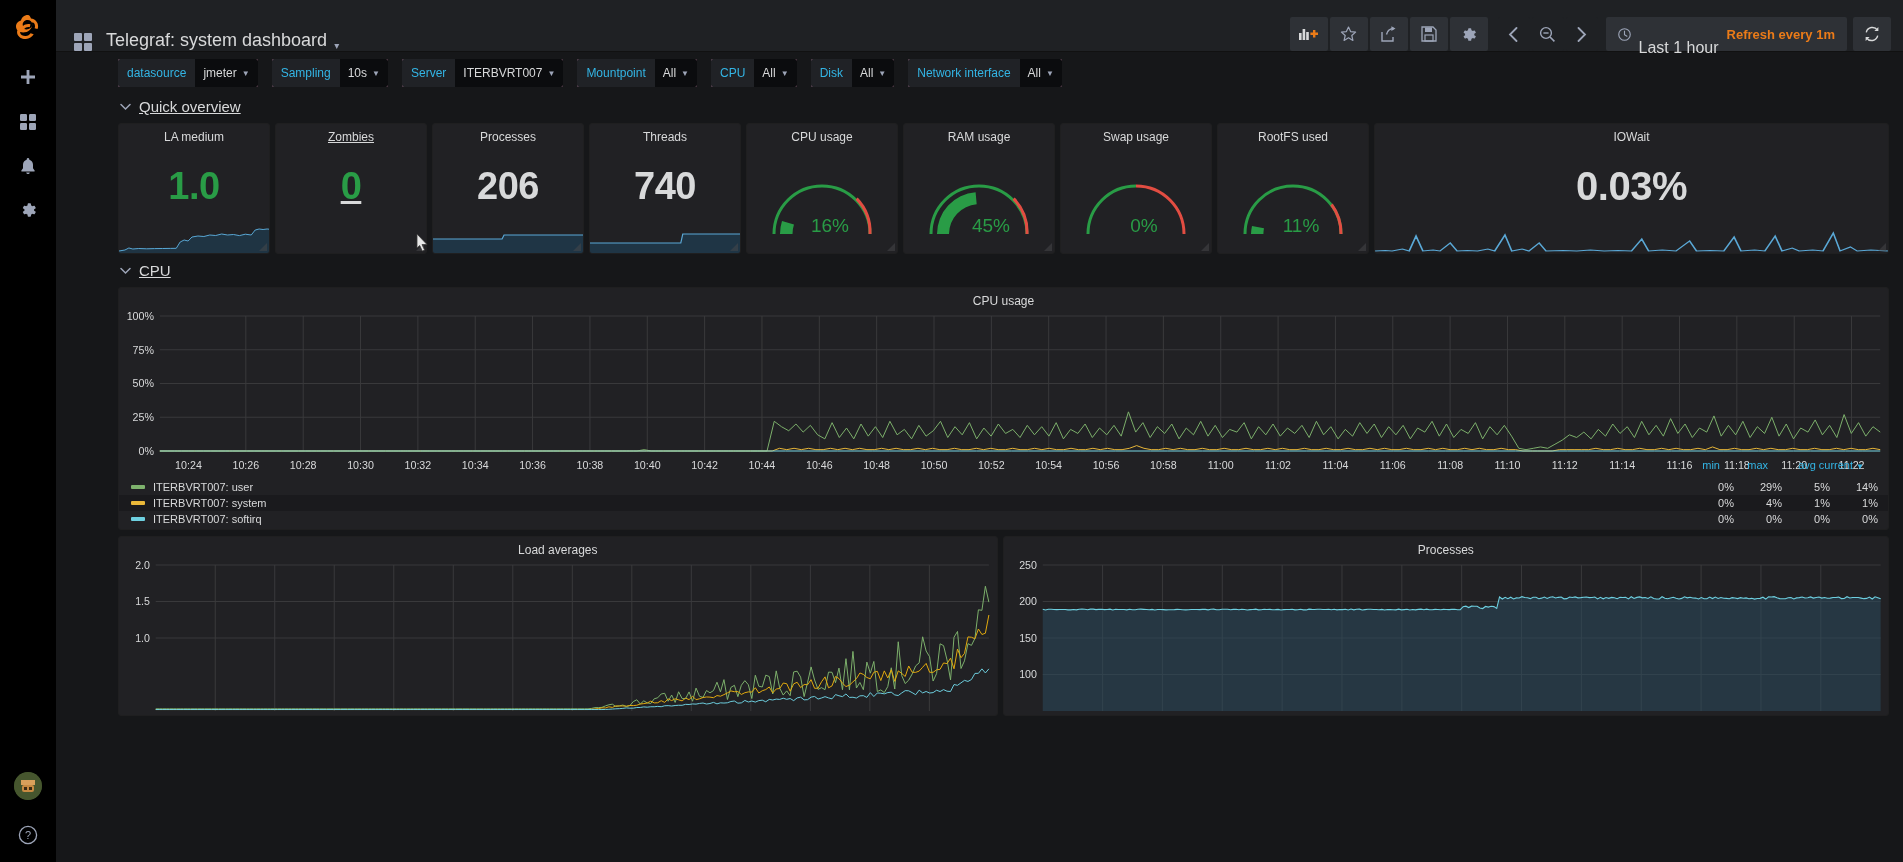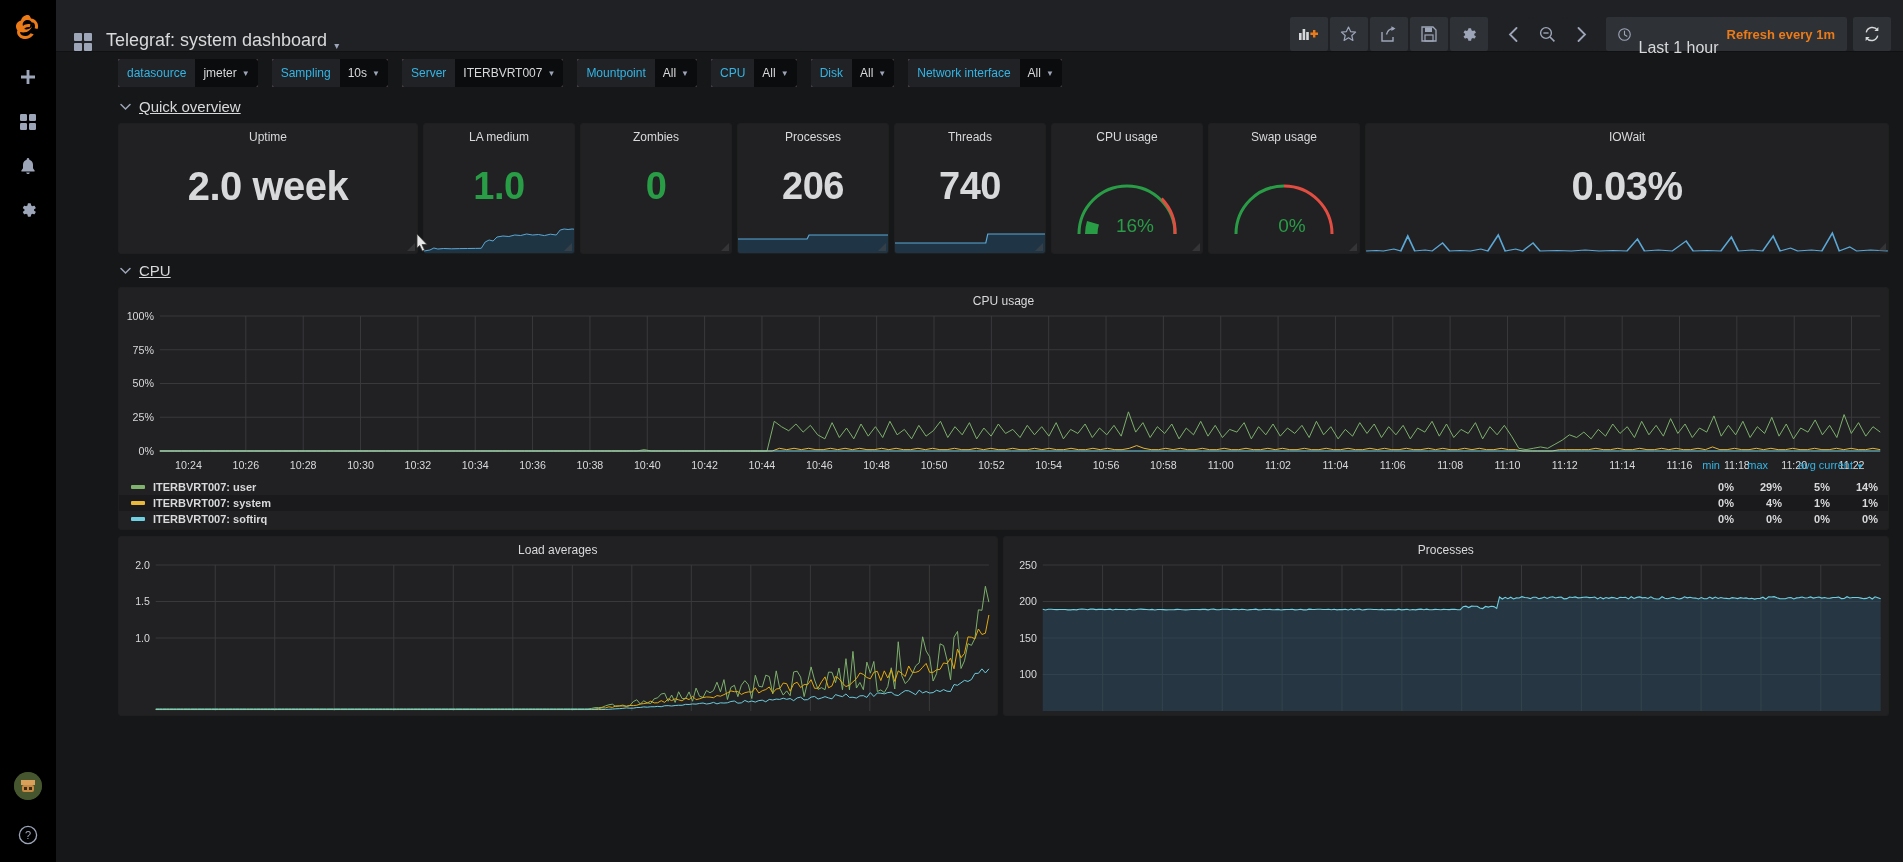--- a/index.html
+++ b/index.html
@@ -120,21 +120,21 @@
   
   .gauge-wrap { flex: 1 1 auto; display:flex; align-items:center; justify-content:center; }
 
   
   .graph-panel { position: relative; }
   .graph-svg { display: block; width: 100%; }
 
   
   .legend { padding: 4px 0 2px 0; font-size: 11px; position: relative; }
   .legend-row {
-    display: flex; align-items: center; height: 16px; padding-left: 12px; font-weight: bold;
+    display: flex; align-items: center; height: 16px; padding-left: 12px;
   }
   .legend-row.alt { background: #1a1a1d; }
   .legend-swatch { width: 14px; height: 4px; border-radius: 1px; margin-right: 8px; flex: 0 0 14px; }
   .legend-name { color: #d8d9da; font-size: 11px; white-space: nowrap; }
   .legend-stats { position: absolute; right: 10px; display: flex; }
   .legend-cell { width: 48px; text-align: right; color: #d8d9da; font-size: 11px; }
   .legend-head { position: absolute; right: 24px; top: 0; display: flex; height: 16px; }
   .legend-head .legend-cell { color: #33b5e5; }
 
   .cursor-arrow { position: absolute; pointer-events: none; }
@@ -341,42 +341,34 @@
       <span class="chev">
         <svg width="11" height="8" viewBox="0 0 11 8">
             <path d="M1 1.5L5.5 6 10 1.5" fill="none" stroke="#9da5b8" stroke-width="1.5" stroke-linecap="round"></path>
           </svg>
       </span>
       <span class="row-title">Quick overview</span>
     </div>
 
     <div class="panel-row">
 
-      <div class="panel stat-panel" style="width:300px;">
-        <div class="panel-title">Uptime</div>
-        <div class="stat-value big" style="color:#d8d9da;">2.0 week</div>
-        <svg class="spark" viewBox="0 0 300 26" preserveAspectRatio="none"></svg>
-        <svg class="resize-grip" viewBox="0 0 8 8">
-            <path d="M8 0v8H0z" fill="#4a4a4d"></path>
-          </svg>
-      </div>
 
       <div class="panel stat-panel" style="width:152px;">
         <div class="panel-title">LA medium</div>
         <div class="stat-value" style="color:#299c46;">1.0</div>
         <svg class="spark" viewBox="0 0 152 26" preserveAspectRatio="none">
           <path d="M0 24 L6 23 L10 21 L14 22 L20 21.5 L28 21.8 L36 21.6 L44 21.5 L52 21.4 L58 21.3 L62 15 L66 13 L70 14 L74 10 L80 9 L86 9.5 L92 8 L98 8.5 L104 7 L110 8 L116 7.5 L122 8.6 L128 7.2 L134 8 L138 3 L142 2 L146 2.5 L150 2 L152 2.2 L152 26 L0 26 Z" fill="#1f3b4d" opacity="0.75"></path>
           <path d="M0 24 L6 23 L10 21 L14 22 L20 21.5 L28 21.8 L36 21.6 L44 21.5 L52 21.4 L58 21.3 L62 15 L66 13 L70 14 L74 10 L80 9 L86 9.5 L92 8 L98 8.5 L104 7 L110 8 L116 7.5 L122 8.6 L128 7.2 L134 8 L138 3 L142 2 L146 2.5 L150 2 L152 2.2" fill="none" stroke="#5aa8d6" stroke-width="1"></path>
         </svg>
         <svg class="resize-grip" viewBox="0 0 8 8">
             <path d="M8 0v8H0z" fill="#4a4a4d"></path>
           </svg>
       </div>
 
-      <div class="panel stat-panel" style="width:152px;">
+      <div class="panel stat-panel" style="width:152px;text-decoration:underline;">
         <div class="panel-title">Zombies</div>
         <div class="stat-value" style="color:#299c46;">0</div>
         <svg class="spark" viewBox="0 0 152 26" preserveAspectRatio="none"></svg>
         <svg class="resize-grip" viewBox="0 0 8 8">
             <path d="M8 0v8H0z" fill="#4a4a4d"></path>
           </svg>
       </div>
 
       <div class="panel stat-panel" style="width:152px;">
         <div class="panel-title">Processes</div>
@@ -410,35 +402,63 @@
             <path d="M96.6 42.6 A48 48 0 0 1 110 78" fill="none" stroke="#e24d42" stroke-width="3"></path>
             <path d="M20 78 A42 42 0 0 1 22 65 L34 68.5 A30 30 0 0 0 32.5 78 Z" fill="#299c46"></path>
             <text x="70" y="76" font-size="19" fill="#299c46" text-anchor="middle" font-family="Liberation Sans, sans-serif">16%</text>
           </svg>
         </div>
         <svg class="resize-grip" viewBox="0 0 8 8">
             <path d="M8 0v8H0z" fill="#4a4a4d"></path>
           </svg>
       </div>
 
+      <div class="panel stat-panel" style="width:152px;">
+        <div class="panel-title">RAM usage</div>
+        <div class="gauge-wrap">
+          <svg width="124" height="88" viewBox="0 0 124 88">
+            <path d="M14 78 A48 48 0 0 1 110 78" fill="none" stroke="#299c46" stroke-width="3"></path>
+            <path d="M96.6 42.6 A48 48 0 0 1 110 78" fill="none" stroke="#e24d42" stroke-width="3"></path>
+            <path d="M20 78 A42 42 0 0 1 58.6 36.2 L59.7 48.3 A30 30 0 0 0 32 78 Z" fill="#299c46"></path>
+            <text x="74" y="76" font-size="19" fill="#299c46" text-anchor="middle" font-family="Liberation Sans, sans-serif">45%</text>
+          </svg>
+        </div>
+        <svg class="resize-grip" viewBox="0 0 8 8">
+            <path d="M8 0v8H0z" fill="#4a4a4d"></path>
+          </svg>
+      </div>
 
       <div class="panel stat-panel" style="width:152px;">
         <div class="panel-title">Swap usage</div>
         <div class="gauge-wrap">
           <svg width="124" height="88" viewBox="0 0 124 88">
             <path d="M14 78 A48 48 0 0 1 62 30" fill="none" stroke="#299c46" stroke-width="3"></path>
             <path d="M62 30 A48 48 0 0 1 110 78" fill="none" stroke="#e24d42" stroke-width="3"></path>
             <text x="70" y="76" font-size="19" fill="#299c46" text-anchor="middle" font-family="Liberation Sans, sans-serif">0%</text>
           </svg>
         </div>
         <svg class="resize-grip" viewBox="0 0 8 8">
             <path d="M8 0v8H0z" fill="#4a4a4d"></path>
           </svg>
       </div>
 
+      <div class="panel stat-panel" style="width:152px;">
+        <div class="panel-title">RootFS used</div>
+        <div class="gauge-wrap">
+          <svg width="124" height="88" viewBox="0 0 124 88">
+            <path d="M14 78 A48 48 0 0 1 110 78" fill="none" stroke="#299c46" stroke-width="3"></path>
+            <path d="M100.5 48.5 A48 48 0 0 1 110 78" fill="none" stroke="#e24d42" stroke-width="3"></path>
+            <path d="M20 78 A42 42 0 0 1 21 70 L33 72.3 A30 30 0 0 0 32.4 78 Z" fill="#299c46"></path>
+            <text x="70" y="76" font-size="19" fill="#299c46" text-anchor="middle" font-family="Liberation Sans, sans-serif">11%</text>
+          </svg>
+        </div>
+        <svg class="resize-grip" viewBox="0 0 8 8">
+            <path d="M8 0v8H0z" fill="#4a4a4d"></path>
+          </svg>
+      </div>
 
       <div class="panel stat-panel" style="flex:1 1 auto;">
         <div class="panel-title">IOWait</div>
         <div class="stat-value big" style="color:#d8d9da;">0.03%</div>
         <svg class="spark" viewBox="0 0 300 26" preserveAspectRatio="none">
           <path d="M0 24 L6 23.5 L10 24 L16 22 L20 24 L24 9 L28 24 L34 23 L38 24 L44 16 L48 24 L54 23.6 L60 24 L66 22 L70 24 L76 8 L80 24 L86 22 L90 24 L96 16 L100 24 L110 23.5 L118 24 L126 23 L134 24 L142 23.4 L150 24 L156 12 L160 24 L168 23 L176 24 L184 14 L188 24 L196 23.5 L204 24 L210 10 L214 24 L222 23 L228 24 L234 9 L238 24 L244 21 L248 24 L256 23 L262 24 L268 6 L272 24 L278 20 L282 24 L290 23 L300 24" fill="none" stroke="#5aa8d6" stroke-width="1"></path>
         </svg>
         <svg class="resize-grip" viewBox="0 0 8 8">
             <path d="M8 0v8H0z" fill="#4a4a4d"></path>
           </svg>

